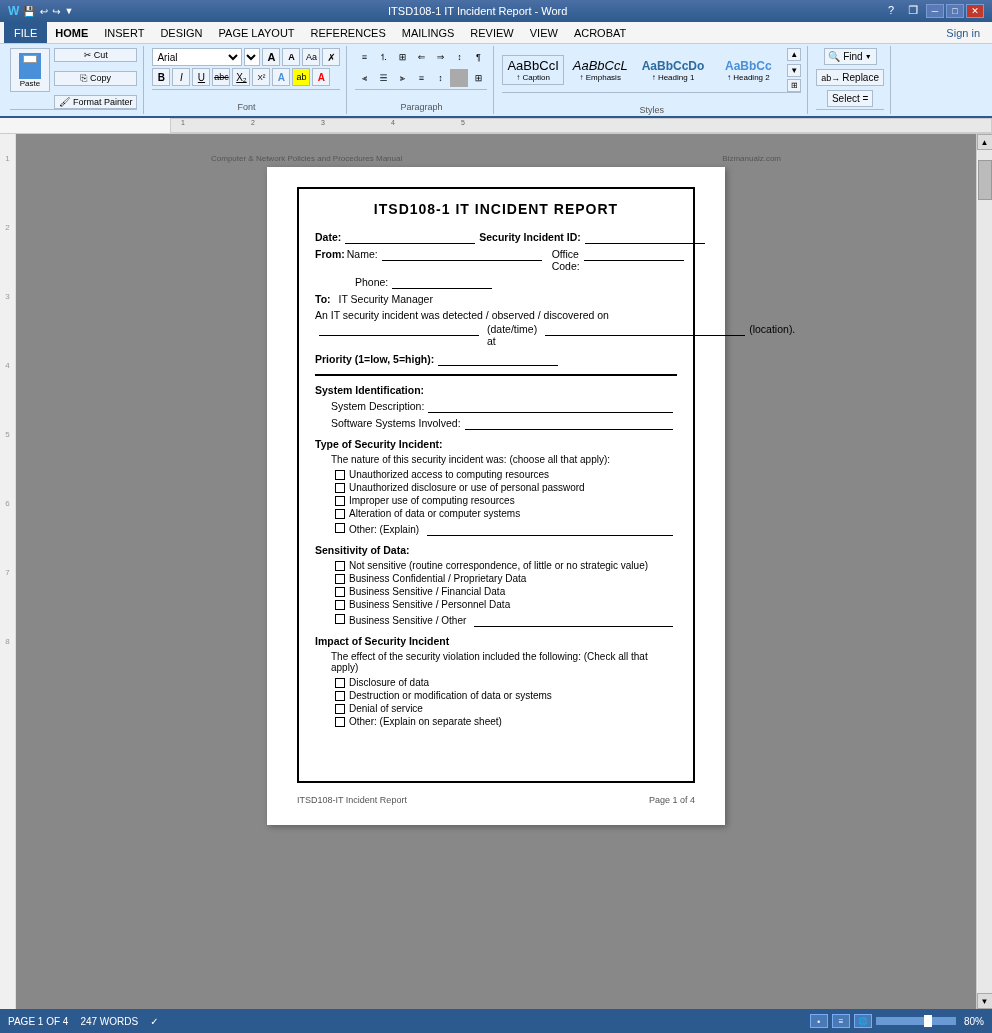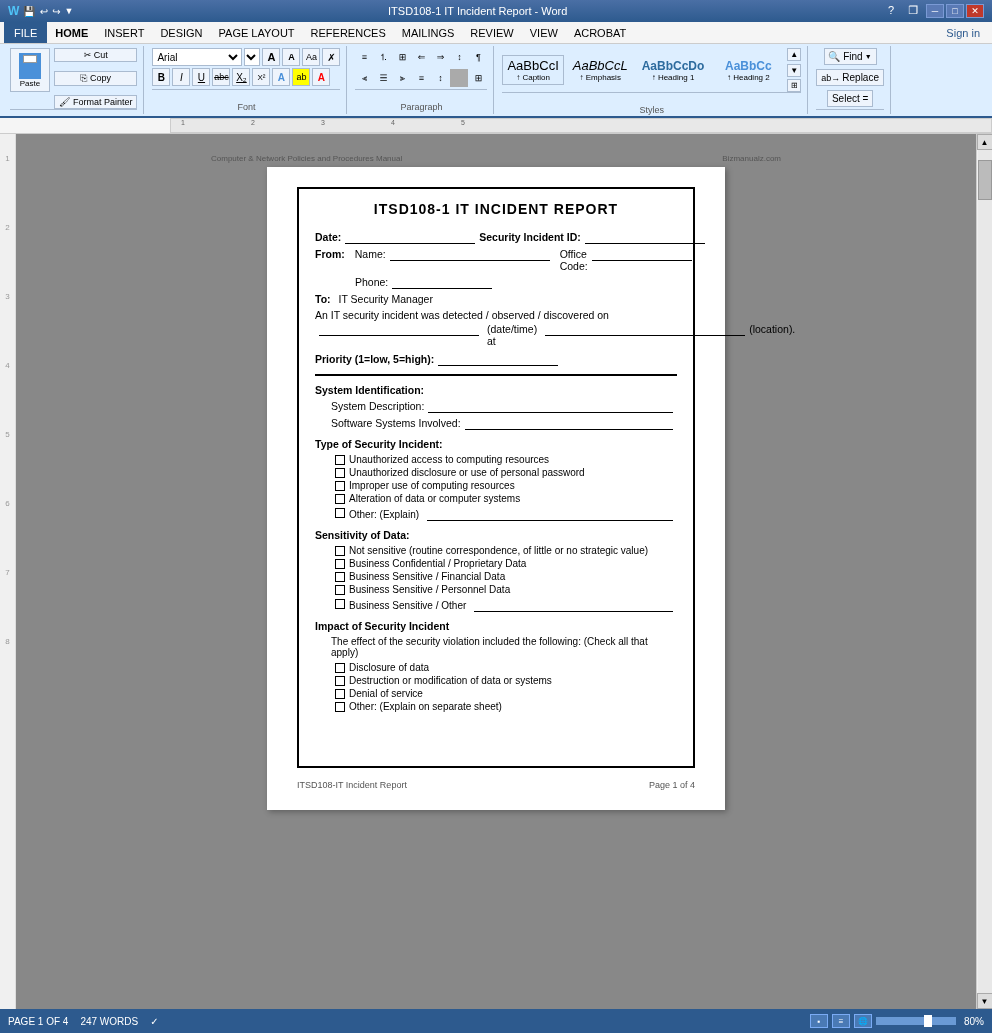--- a/index.html
+++ b/index.html
@@ -547,21 +547,21 @@
         <div class="form-row">
           <span class="form-label">Date:</span>
           <span class="form-underline" style="min-width:130px;">&nbsp;</span>
           <span style="flex:1;"></span>
           <span class="form-label">Security Incident ID:</span>
           <span class="form-underline" style="min-width:120px;">&nbsp;</span>
         </div>
 
         <div class="form-row">
           <span class="form-label">From:</span>
-          <span style="margin-left:10px;">Name:</span>
+          <span style="margin-left:2px;">Name:</span>
           <span class="form-underline" style="min-width:160px;">&nbsp;</span>
           <span style="margin-left:6px;">Office Code:</span>
           <span class="form-underline" style="min-width:100px;">&nbsp;</span>
         </div>
 
         <div class="form-row">
           <span style="margin-left:40px;">Phone:</span>
           <span class="form-underline" style="min-width:100px;">&nbsp;</span>
         </div>
 
@@ -591,20 +591,21 @@
         <div style="font-size:10.5px;margin-bottom:4px;padding-left:16px;display:flex;align-items:baseline;">
           <span>System Description:</span>
           <span class="form-underline" style="flex:1;min-width:200px;">&nbsp;</span>
         </div>
         <div style="font-size:10.5px;margin-bottom:8px;padding-left:16px;display:flex;align-items:baseline;">
           <span>Software Systems Involved:</span>
           <span class="form-underline" style="flex:1;min-width:160px;">&nbsp;</span>
         </div>
 
         <div class="section-title">Type of Security Incident:</div>
+        <div style="font-size:10px;padding-left:16px;margin-bottom:4px;">The nature of this security incident was:  (choose all that apply):</div>
         <div class="checkbox-item">
           <span class="checkbox"></span>
           <span>Unauthorized access to computing resources</span>
         </div>
         <div class="checkbox-item">
           <span class="checkbox"></span>
           <span>Unauthorized disclosure or use of personal password</span>
         </div>
         <div class="checkbox-item">
           <span class="checkbox"></span>

